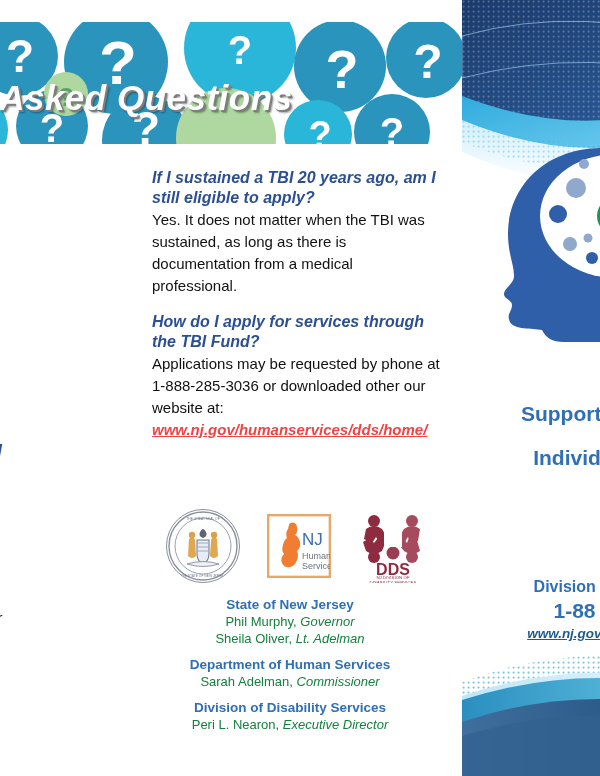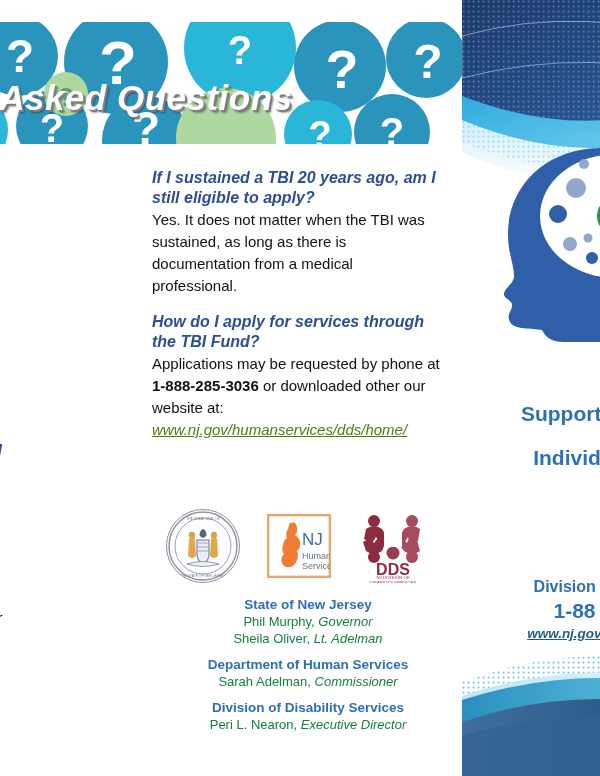--- a/index.html
+++ b/index.html
@@ -65,24 +65,24 @@
     font-size: 16px;
     line-height: 20px;
     margin: 0 0 1px 0;
   }
   .a {
     color: #111111;
     font-size: 15px;
     line-height: 22px;
     margin: 0 0 15px 0;
   }
-  .a b { font-weight: bold; }
+  .a b { font-weight: normal; }
   .a .url {
-    color: #4d7c0f;
-    font-weight: normal;
+    color: #ef4444;
+    font-weight: bold;
     font-style: italic;
     text-decoration: underline;
     display: inline;
   }
   .blk { margin-bottom: 16px; }
 
   
   .logos {
     position: absolute;
     left: 166px; top: 508px;
@@ -107,21 +107,21 @@
     background: #84cc16;
   }
   .logo-dds {
     width: 70px; height: 74px;
     position: relative;
   }
 
   
   .credits {
     position: absolute;
-    left: 158px; top: 596px;
+    left: 140px; top: 596px;
     width: 300px;
     text-align: center;
   }
   .cr-head {
     color: #2f6fb5;
     font-weight: bold;
     font-size: 13.5px;
     line-height: 17px;
   }
   .cr-line {

